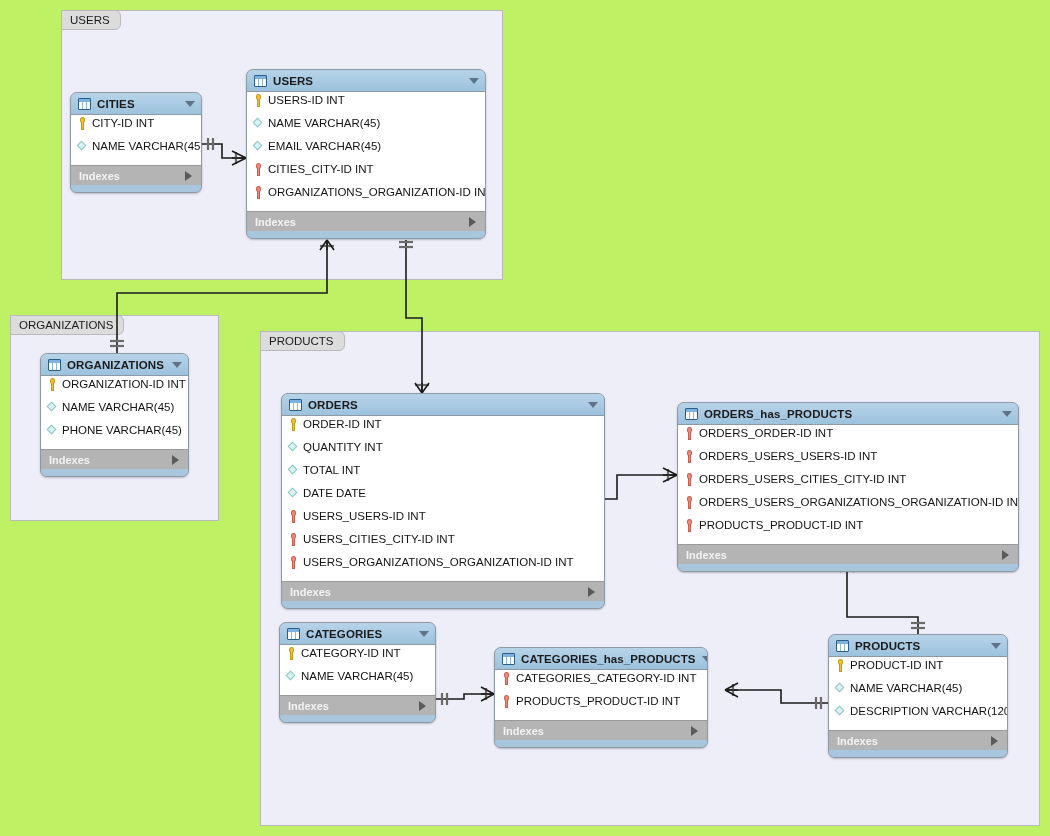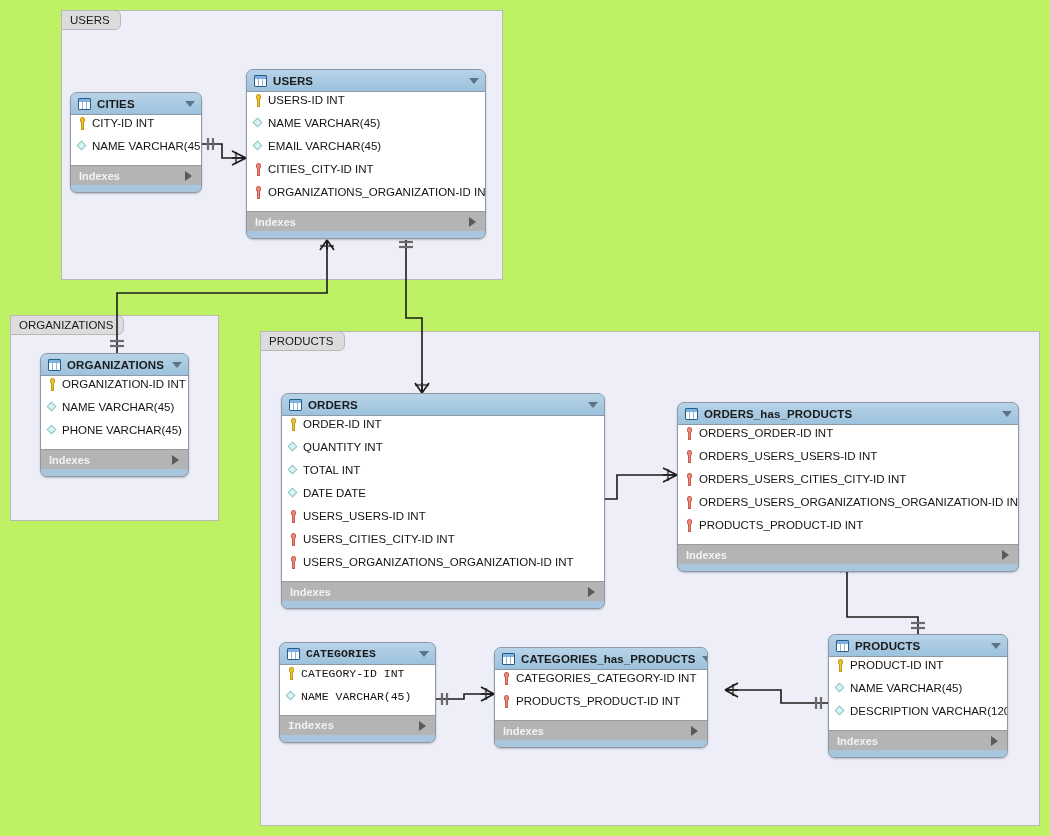--- a/index.html
+++ b/index.html
@@ -406,21 +406,21 @@
             <span class="ic fk"></span>
             <span class="col-name">PRODUCTS_PRODUCT-ID INT</span>
           </div>
         </div>
         <div class="tbl-idx">
           <span class="lbl">Indexes</span>
           <span class="tri"></span>
         </div>
         <div class="tbl-foot"></div>
       </div>
-      <div class="tbl" style="left: 279px; top: 642px; width: 157px; font-family: Liberation Mono, monospace;">
+      <div class="tbl" style="left: 279px; top: 622px; width: 157px;">
         <div class="tbl-head">
           <span class="tbl-icon"></span>
           <span class="tbl-title">CATEGORIES</span>
           <span class="caret"></span>
         </div>
         <div class="tbl-cols">
           <div class="col">
             <span class="ic pk"></span>
             <span class="col-name">CATEGORY-ID INT</span>
           </div>

